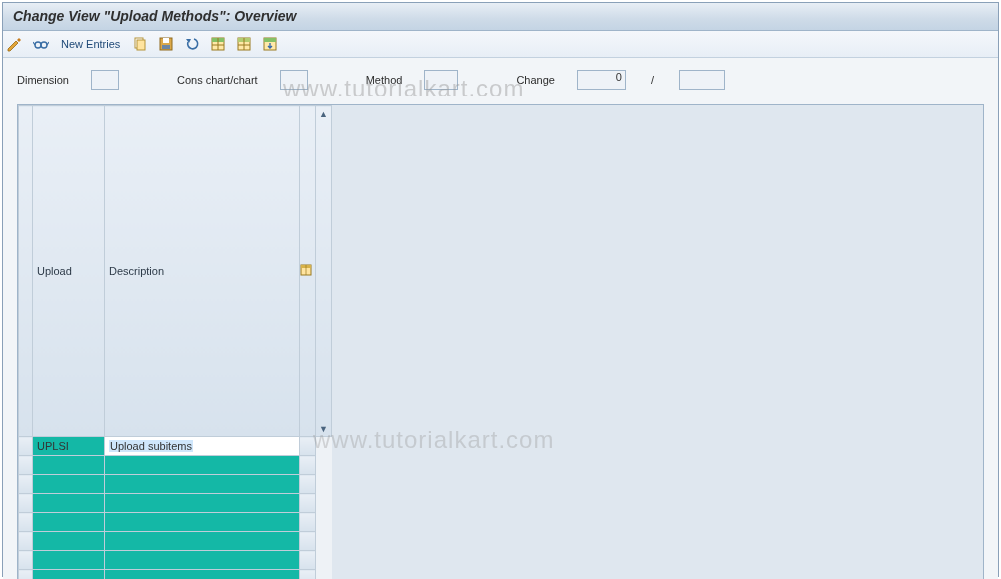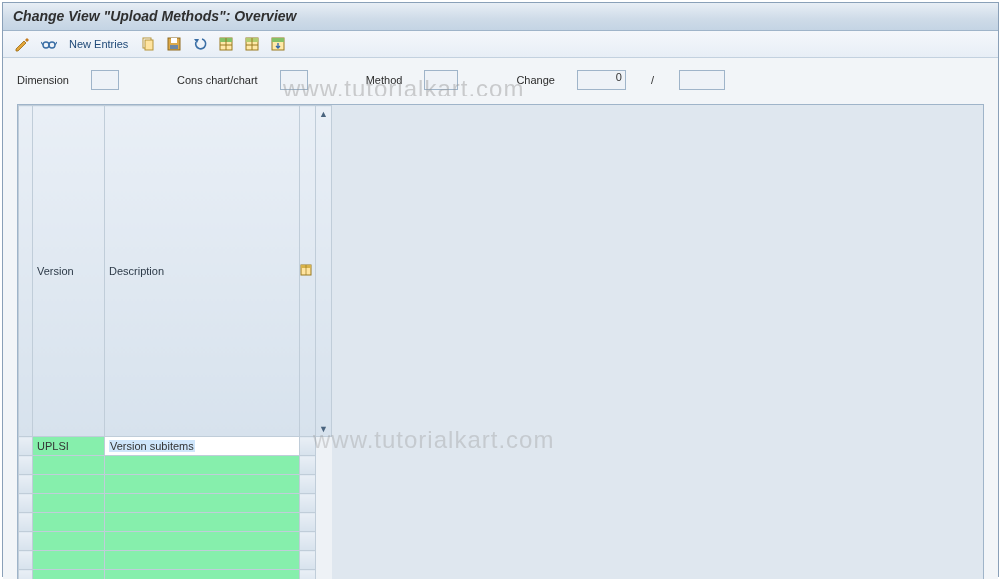--- a/index.html
+++ b/index.html
@@ -30,21 +30,21 @@
     font-weight: bold;
     font-size: 14px;
     color: #2f2f2f;
   }
   .toolbar {
     background: linear-gradient(#f4f7fb, #e7eef6);
     border-bottom: 1px solid #c3d1df;
     display: flex;
     align-items: center;
     gap: 6px;
-    padding: 3px 10px;
+    padding: 3px 2px;
     height: 26px;
   }
   .tb-btn, .tb-icon {
     display: inline-flex;
     align-items: center;
     justify-content: center;
     height: 20px;
     min-width: 20px;
     border-radius: 2px;
     cursor: pointer;
@@ -109,21 +109,21 @@
   }
   .rowhead {
     width: 14px;
     background: linear-gradient(#e9eff6, #d7e2ed) !important;
     padding: 0 !important;
   }
   .col-method { width: 72px; }
   .col-desc { width: 195px; }
   .col-select { width: 16px; background: linear-gradient(#e9eff6,#d7e2ed)!important; padding:0!important; text-align:center;}
   .grid td.cell-inp {
-    background: #86efac;
+    background: #14b8a6;
   }
   .grid td.cell-edit {
     background: #ffffff;
   }
   .highlight-text {
     background: #cfe6fb;
     padding: 0 1px;
   }
 
   .vscroll {
@@ -241,41 +241,41 @@
     <span class="in-box" style="width:44px"></span>
   </div>
 
   <div class="content-area" style="position:relative;">
 
     <div class="grid-frame">
       <table class="grid">
         <thead>
           <tr>
             <th class="rowhead"></th>
-            <th class="col-method">Version</th>
+            <th class="col-method">Upload</th>
             <th class="col-desc">Description</th>
             <th class="col-select">
               <svg width="12" height="12" viewBox="0 0 12 12">
                   <rect x="1" y="1" width="10" height="10" fill="#ffe4a0" stroke="#9a7a20"></rect>
                   <rect x="1" y="1" width="10" height="3" fill="#d7b24a"></rect>
                   <line x1="6" y1="1" x2="6" y2="11" stroke="#9a7a20" stroke-width="0.7"></line>
                 </svg>
             </th>
             <th class="vscroll" rowspan="19" style="padding:0;vertical-align:top;">
               <div class="arrow">▲</div>
               <div style="height:300px"></div>
               <div class="arrow">▼</div>
             </th>
           </tr>
         </thead>
         <tbody id="grid-body">
             <tr>
               <td class="rowhead"></td>
               <td class="col-method cell-inp">UPLSI</td>
-              <td class="col-desc cell-edit"><span class="highlight-text">Version subitems</span></td>
+              <td class="col-desc cell-edit"><span class="highlight-text">Upload subitems</span></td>
               <td class="col-select"></td>
             </tr>
             <tr>
               <td class="rowhead"></td>
               <td class="col-method cell-inp"></td>
               <td class="col-desc cell-inp"></td>
               <td class="col-select"></td>
             </tr>
             <tr>
               <td class="rowhead"></td>

